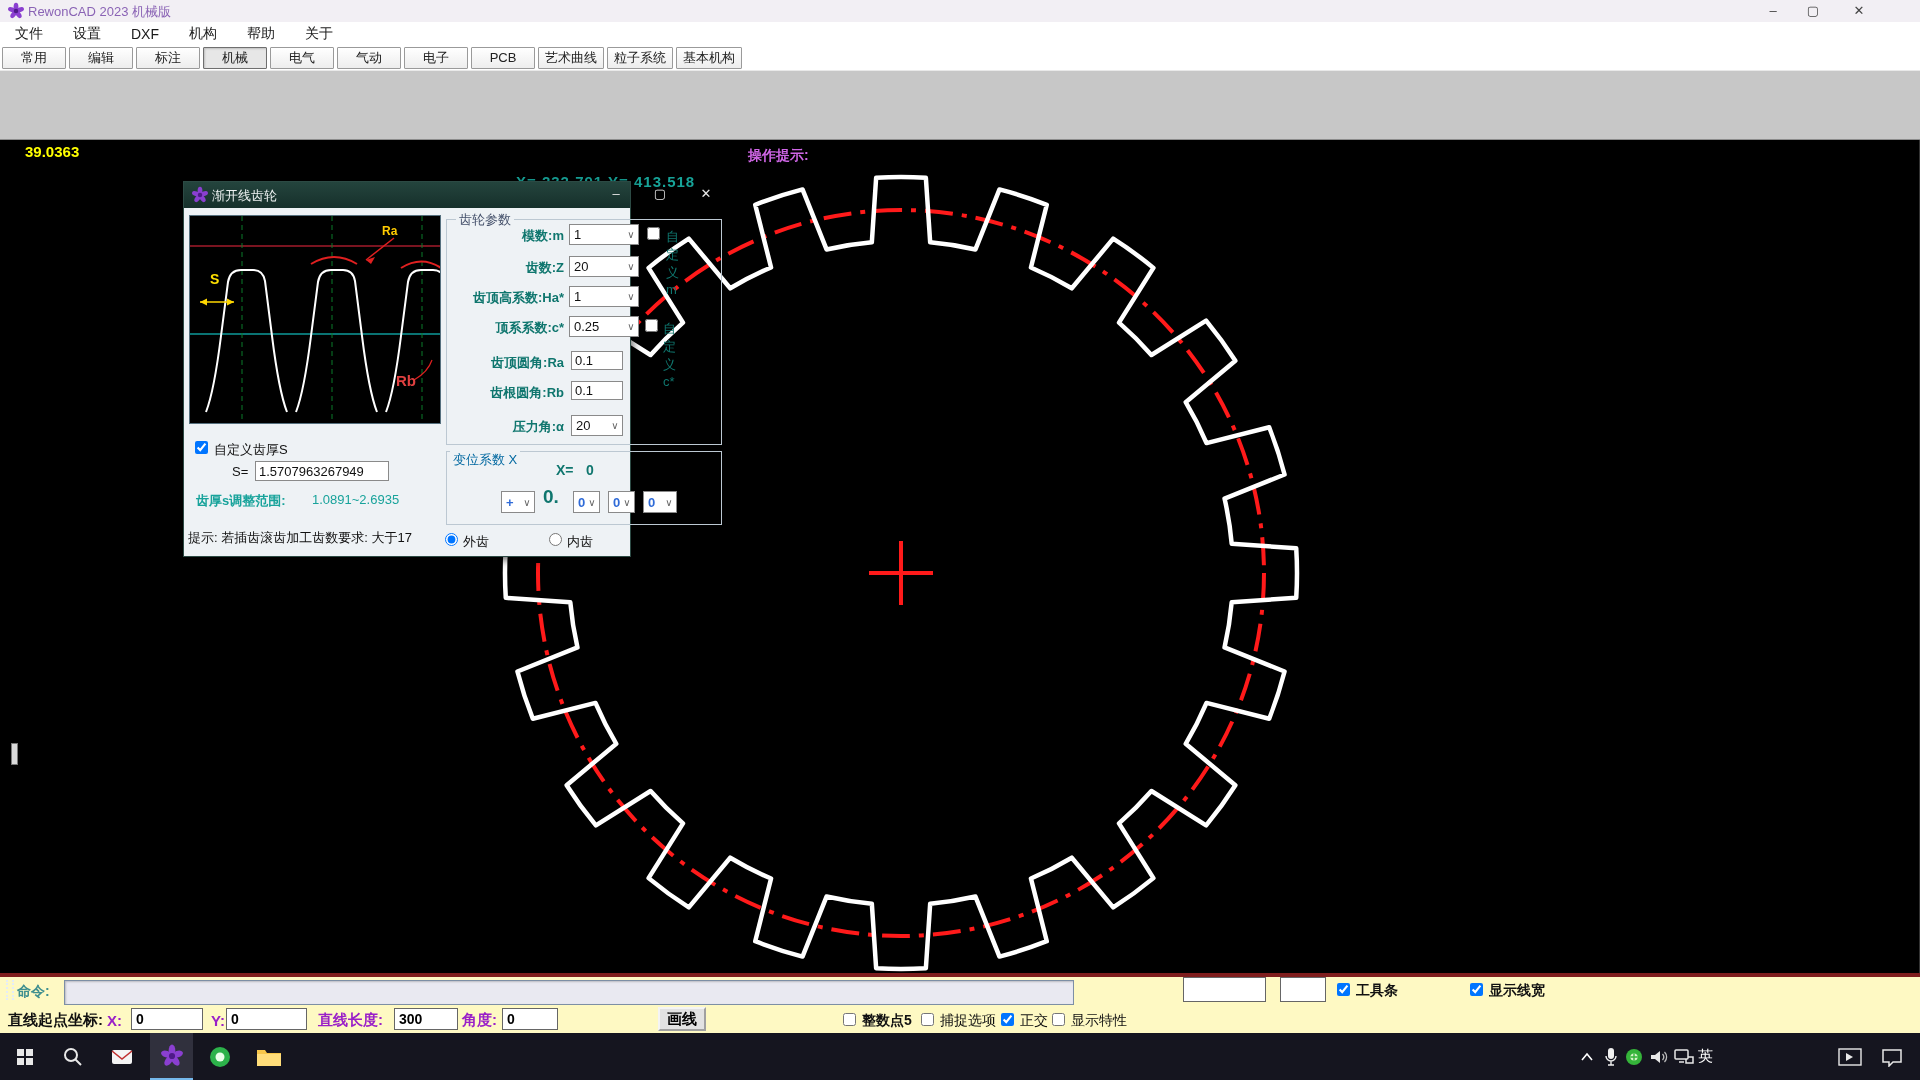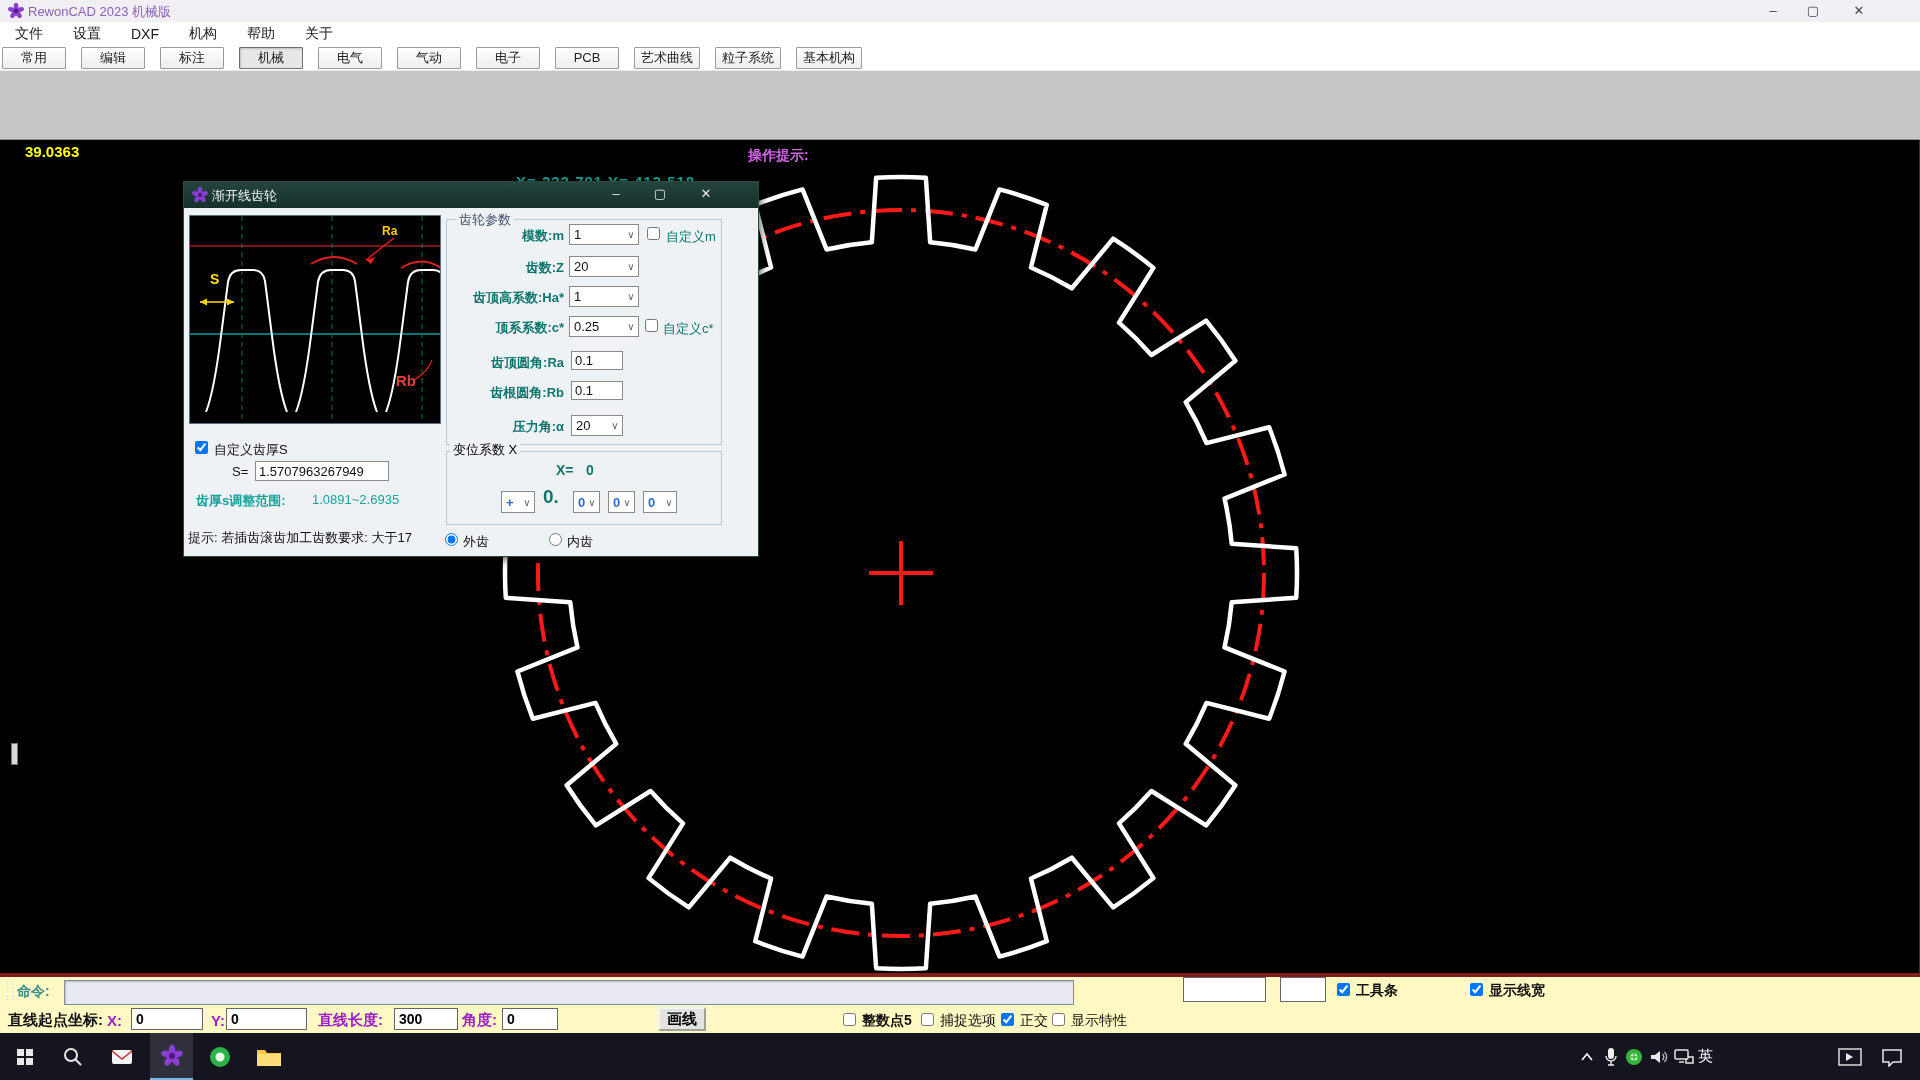--- a/index.html
+++ b/index.html
@@ -8,21 +8,21 @@
   .abs{position:absolute;}
   
   .titlebar{position:absolute;left:0;top:0;width:1920px;height:22px;background:#f2eff4;}
   .title-text{position:absolute;left:28px;top:3px;font-size:13px;color:#8a63b5;}
   .winbtn{position:absolute;top:0;width:34px;height:22px;text-align:center;line-height:22px;
           font-size:13px;color:#444;cursor:default;}
   .menubar{position:absolute;left:0;top:22px;width:1920px;height:24px;background:#fff;
            display:flex;align-items:center;}
   .menu-item{padding:0 15px;font-size:14px;color:#1a1a1a;}
   .tabbar{position:absolute;left:0;top:46px;width:1920px;height:24px;background:#fff;
-          display:flex;align-items:center;gap:15px;padding-left:2px;box-sizing:border-box;}
+          display:flex;align-items:center;gap:3px;padding-left:2px;box-sizing:border-box;}
   .tab{min-width:50px;padding:1px 6px;height:18px;line-height:18px;text-align:center;font-size:13px;
        color:#222;background:linear-gradient(#ffffff,#ededed);border:1px solid #9a9a9a;border-radius:1px;}
   .tab.active{background:#e7e7e7;border-color:#6f6f6f;box-shadow:inset 1px 1px 2px rgba(0,0,0,.18);}
   
   .toolbar{position:absolute;left:0;top:70px;width:1920px;height:70px;background:#c7c7c7;
            border-top:1px solid #e9e9e9;border-bottom:1px solid #8c8c8c;box-sizing:border-box;}
   .ticon{position:absolute;top:76px;}
   .tdivider{position:absolute;top:74px;width:1px;height:60px;background:#909090;box-shadow:1px 0 0 #eee;}
   .seltile{position:absolute;left:668px;top:73px;width:64px;height:63px;background:#83907f;
            border:1px solid #3c3c3c;box-shadow:inset 1px 1px 2px rgba(0,0,0,.4);box-sizing:border-box;}
@@ -38,21 +38,21 @@
   
   .canvas{position:absolute;left:11px;top:140px;width:1920px;height:833px;background:#000;border-radius:11px;}
   .coord-readout{position:absolute;left:14px;top:3px;color:#ffff00;font-weight:bold;font-size:15px;}
   .clipped-coords{position:absolute;left:505px;top:33px;color:#17a398;font-weight:bold;font-size:15px;letter-spacing:1px;}
   .hint-label{position:absolute;left:737px;top:7px;color:#cf66e6;font-size:14px;font-weight:bold;}
   .vscroll{position:absolute;right:0;top:0;width:11px;height:833px;border-left:1px solid #333;}
   .vthumb{position:absolute;right:1px;top:347px;width:9px;height:52px;background:#39c43c;}
   .vtick{position:absolute;right:1px;top:401px;width:9px;height:12px;background:#cfe34a;}
   .edge-handle{position:absolute;left:0;top:603px;width:7px;height:22px;background:#d9d9d9;border:1px solid #777;box-sizing:border-box;}
   
-  .dialog{position:absolute;left:183px;top:181px;width:576px;height:376px;background:#eef2f5;
+  .dialog{position:absolute;left:183px;top:181px;width:448px;height:376px;background:#eef2f5;
           border:1px solid #2c4a44;box-shadow:2px 3px 8px rgba(0,0,0,.6);box-sizing:border-box;z-index:5;}
   .dlg-titlebar{position:absolute;left:0;top:0;width:100%;height:26px;background:linear-gradient(#24443d,#16302b);}
   .dlg-title{position:absolute;left:28px;top:5px;color:#eef2f2;font-size:13px;}
   .dlg-btn{position:absolute;top:2px;width:28px;height:20px;color:#e8e8e8;font-size:13px;text-align:center;line-height:20px;}
   .preview{position:absolute;left:5px;top:33px;width:250px;height:207px;background:#000;border:1px solid #56707e;box-sizing:content-box;}
   .pv-label{position:absolute;font-weight:bold;}
   .blue-label{color:#0f766e;font-weight:bold;font-size:13px;}
   .groupbox{position:absolute;border:1px solid #bcc8d2;}
   .group-label{position:absolute;background:#eef2f5;padding:0 3px;font-size:13px;}
   .fld{position:absolute;background:#fff;border:1px solid #8a8a8a;box-sizing:border-box;
@@ -350,21 +350,21 @@
     <span class="abs blue-label" style="left:262px;top:202px;width:118px;text-align:right">齿根圆角:Rb</span>
     <input class="fld" style="left: 387px; top: 199px; width: 52px; height: 19px;" value="0.1">
 
     <span class="abs blue-label" style="left:262px;top:236px;width:118px;text-align:right">压力角:α</span>
     <div class="combo" style="left:387px;top:233px;width:52px;height:21px">
       <span class="cv">20</span>
         <span class="chev">∨</span>
       </div>
 
     <div class="groupbox" style="left:262px;top:269px;width:274px;height:72px"></div>
-    <span class="group-label" style="left:266px;top:259px;color:#000000">变位系数 X</span>
+    <span class="group-label" style="left:266px;top:269px;color:#0369a1">变位系数 X</span>
     <span class="abs blue-label" style="left:372px;top:280px;font-size:14px">X=</span>
     <span class="abs blue-label" style="left:402px;top:280px;font-size:14px">0</span>
     <div class="combo" style="left:317px;top:309px;width:34px;height:22px">
       <span class="cv" style="color:#2f6bd8;font-weight:bold">+</span>
         <span class="chev">∨</span>
       </div>
     <span class="abs blue-label" style="left:359px;top:304px;font-size:19px">0.</span>
     <div class="combo" style="left:389px;top:309px;width:27px;height:22px">
       <span class="cv" style="color:#2f6bd8;font-weight:bold">0</span>
         <span class="chev">∨</span>

